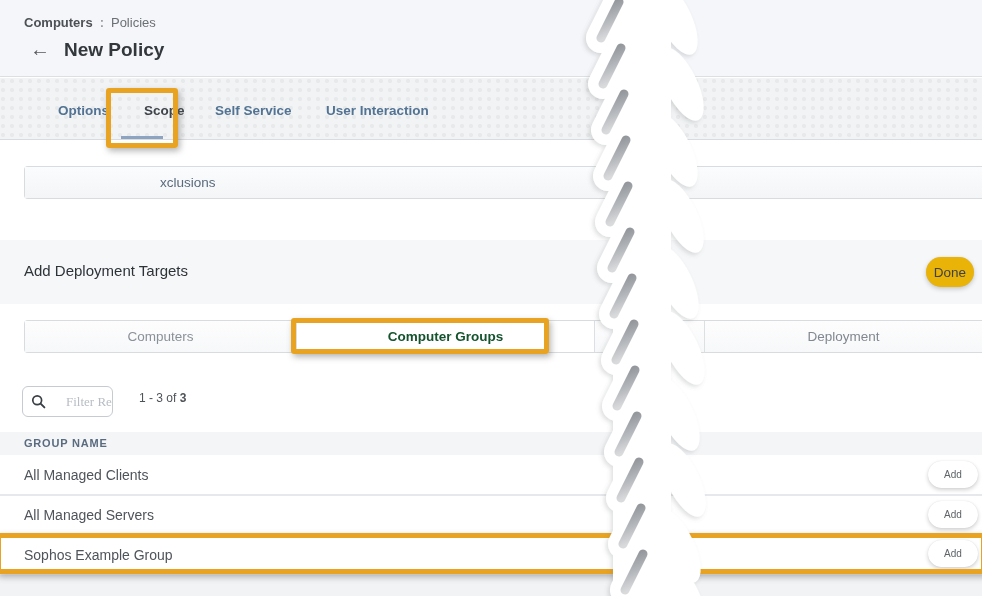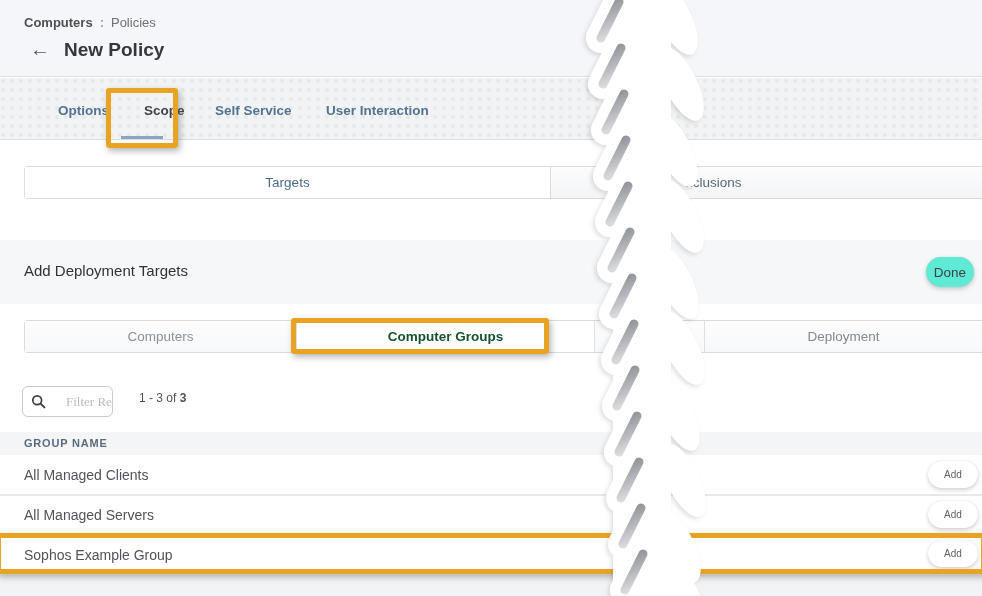--- a/index.html
+++ b/index.html
@@ -33,21 +33,21 @@
   .annot-row{left:-4px;top:533px;width:990px;height:41px;}
   
   .seg-control{position:absolute;left:24px;right:0;height:33px;display:flex;border:1px solid #d9dcdf;border-right:none;border-radius:4px 0 0 4px;box-sizing:border-box;background:#fff;}
   .seg{display:flex;align-items:center;justify-content:center;font-size:13.5px;box-sizing:border-box;cursor:pointer;}
   .scope-seg-control{top:166px;}
   .seg-targets{width:526px;border-right:1px solid #d9dcdf;color:#4a6a91;background:#fff;}
   .seg-exclusions{flex:1;justify-content:flex-start;padding-left:135px;color:#5a6a7d;background:linear-gradient(#fbfcfd,#f4f5f7);}
   
   .panel-band{position:absolute;left:0;top:240px;width:100%;height:64px;background:#f6f7f9;}
   .panel-title{position:absolute;left:24px;top:262px;font-size:15px;color:#2e3338;}
-  .done-btn{position:absolute;left:926px;top:257px;width:48px;height:30px;border-radius:15px;background:#5eead4;
+  .done-btn{position:absolute;left:926px;top:257px;width:48px;height:30px;border-radius:15px;background:#eab308;
     box-shadow:0 2px 5px rgba(0,0,0,.2),0 0 1px rgba(0,0,0,.1);display:flex;align-items:center;justify-content:center;
     font-size:13.5px;color:#3d4247;cursor:pointer;}
   
   .target-seg-control{top:320px;}
   .seg-computers{width:272px;border-right:1px solid #dde0e3;color:#8b9198;background:linear-gradient(#fdfdfe,#f7f8f9);}
   .seg-computer-groups{width:298px;border-right:1px solid #dde0e3;color:#14532d;font-weight:bold;background:#fff;}
   .seg-hidden{width:110px;border-right:1px solid #dde0e3;background:linear-gradient(#fdfdfe,#f7f8f9);}
   .seg-departments{flex:1;color:#82888f;background:linear-gradient(#fdfdfe,#f7f8f9);}
   
   .filter-box{position:absolute;left:22px;top:386px;width:91px;height:31px;border:1px solid #c6cbd0;border-radius:6px;background:#fff;
@@ -88,21 +88,20 @@
 
   <div class="tabbar">
     <span class="tab" style="left:39px">Options</span>
     <span class="tab selected" style="left:125px">Scope</span>
     <span class="tab" style="left:196px">Self Service</span>
     <span class="tab" style="left:307px">User Interaction</span>
     <div class="tab-underline"></div>
   </div>
 
   <div class="seg-control scope-seg-control">
-    <div class="seg seg-targets">Targets</div>
     <div class="seg seg-exclusions">xclusions</div>
   </div>
 
   <div class="panel-band"></div>
   <div class="panel-title">Add Deployment Targets</div>
   <div class="done-btn">Done</div>
 
   <div class="seg-control target-seg-control">
     <div class="seg seg-computers">Computers</div>
     <div class="seg seg-computer-groups">Computer Groups</div>

